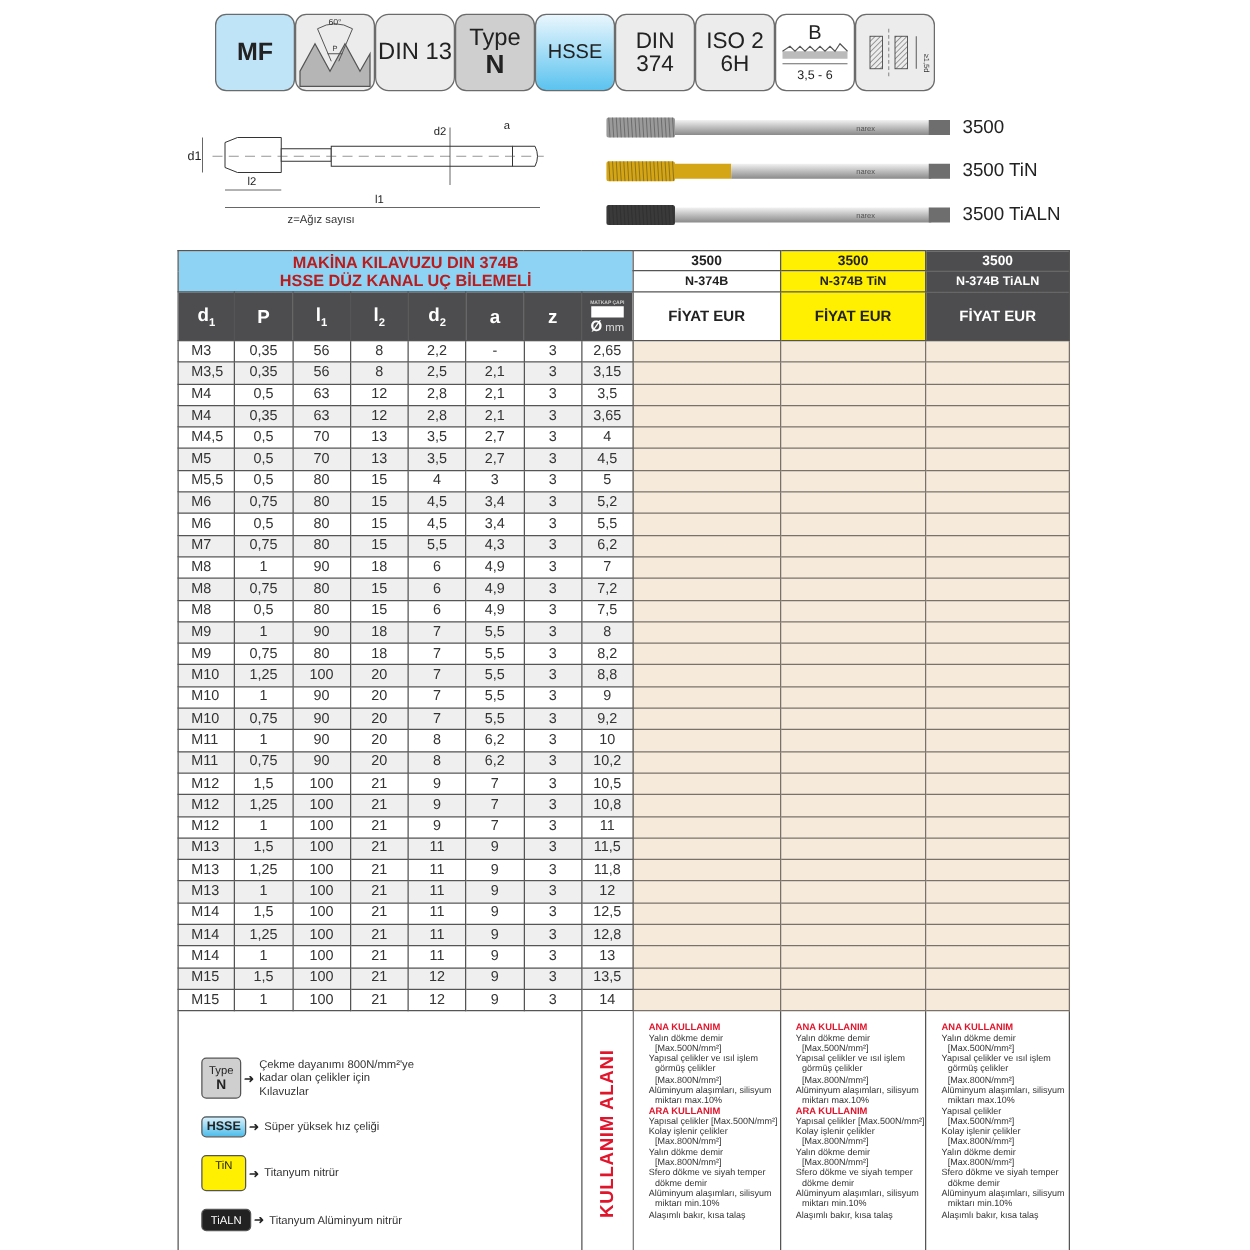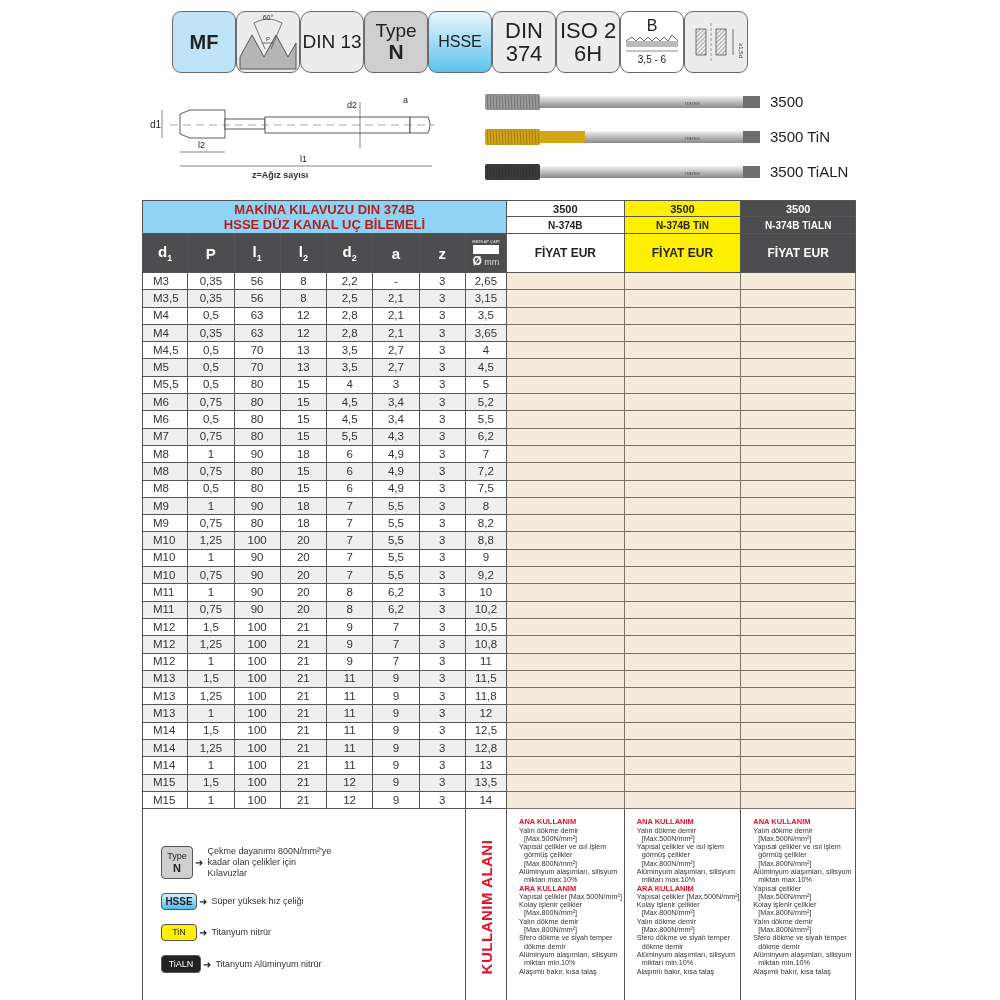--- a/index.html
+++ b/index.html
@@ -8,30 +8,30 @@
 
   
   .badges { position: absolute; left: 172px; top: 11px; display: flex; }
   .badge {
     width: 64px; height: 62px; border: 1.5px solid #6b6b6b; border-radius: 9px;
     background: #ececec; display: flex; flex-direction: column; align-items: center; justify-content: center;
     text-align: center; line-height: 1.05; color: #222;
   }
   .badge.mf { background: #bfe3f7; font-weight: bold; font-size: 20px; }
   .badge.plain { font-size: 19px; border-radius: 11px; }
-  .badge.two { font-size: 22px; }
+  .badge.two { font-size: 18px; }
   .badge.typen { background: #cfcfcf; }
   .badge.typen .t1 { font-size: 19px; }
   .badge.typen .t2 { font-size: 21px; font-weight: bold; }
   .badge.hsse { background: linear-gradient(#e9f6fd, #5bc3ef); font-size: 16px; }
   .badge svg { display: block; }
 
   
   .drawing { position: absolute; left: 140px; top: 90px; width: 300px; height: 95px; }
-  .drawing-caption { position: absolute; left: 252px; top: 170px; font-size: 9px; color: #333; font-weight: bold; }
+  .drawing-caption { position: absolute; left: 230px; top: 170px; font-size: 9px; color: #333; }
 
   
   .product { position: absolute; left: 485px; width: 275px; height: 22px; }
   .product-label { position: absolute; left: 770px; font-size: 15px; color: #222; }
 
   
   .table-wrap { position: absolute; left: 142px; top: 200px; width: 714px; }
   table { border-collapse: collapse; width: 714px; table-layout: fixed; }
   td, th { border: 1px solid #555; text-align: center; font-size: 12px; }
   .title-cell { background: #8fd3f4; font-weight: bold; font-size: 13px; line-height: 15px; color: #b91c1c; }
@@ -54,21 +54,21 @@
   .dia-icon .mm { font-size: 9px; color: #ddd; font-weight: normal; }
 
   
   .bottom td { vertical-align: top; height: 197px; background: #fff; }
   .legend { position: relative; padding-top: 37px; padding-left: 18px; text-align: left; }
   .legend-row { display: flex; align-items: center; margin-bottom: 14px; }
   .lg-badge { width: 30px; border: 1px solid #555; border-radius: 4px; font-size: 9px; text-align: center; line-height: 1.1; }
   .lg-badge.typen { height: 33px; width: 32px; background: #cfcfcf; display: flex; flex-direction: column; justify-content: center; }
   .lg-badge.typen b { font-size: 11px; }
   .lg-badge.hsse { width: 36px; height: 17px; background: linear-gradient(#d9f1fc, #4fbdeb); font-weight: bold; font-size: 10px; line-height: 15px; }
-  .lg-badge.tin { width: 36px; height: 17px; background: #ffef00; line-height: 15px; }
+  .lg-badge.tin { width: 36px; height: 29px; background: #ffef00; line-height: 15px; }
   .lg-badge.tialn { width: 40px; height: 18px; background: #222; color: #fff; line-height: 16px; }
   .lg-arrow { font-size: 10px; margin: 0 4px 0 2px; color: #222; }
   .lg-text { font-size: 9px; line-height: 11px; color: #333; }
   .usage-vert { position: relative; }
   .usage-vert span {
     position: absolute; left: 50%; top: 50%; transform: translate(-50%, -50%) rotate(-90deg);
     white-space: nowrap; color: #e0142b; font-weight: bold; font-size: 15px; letter-spacing: 0.5px;
   }
   .usage { text-align: left; padding: 9px 0 0 12px; font-size: 7.2px; line-height: 8.3px; color: #333; }
   .usage .hd { color: #e0142b; font-weight: bold; font-size: 7.5px; }

